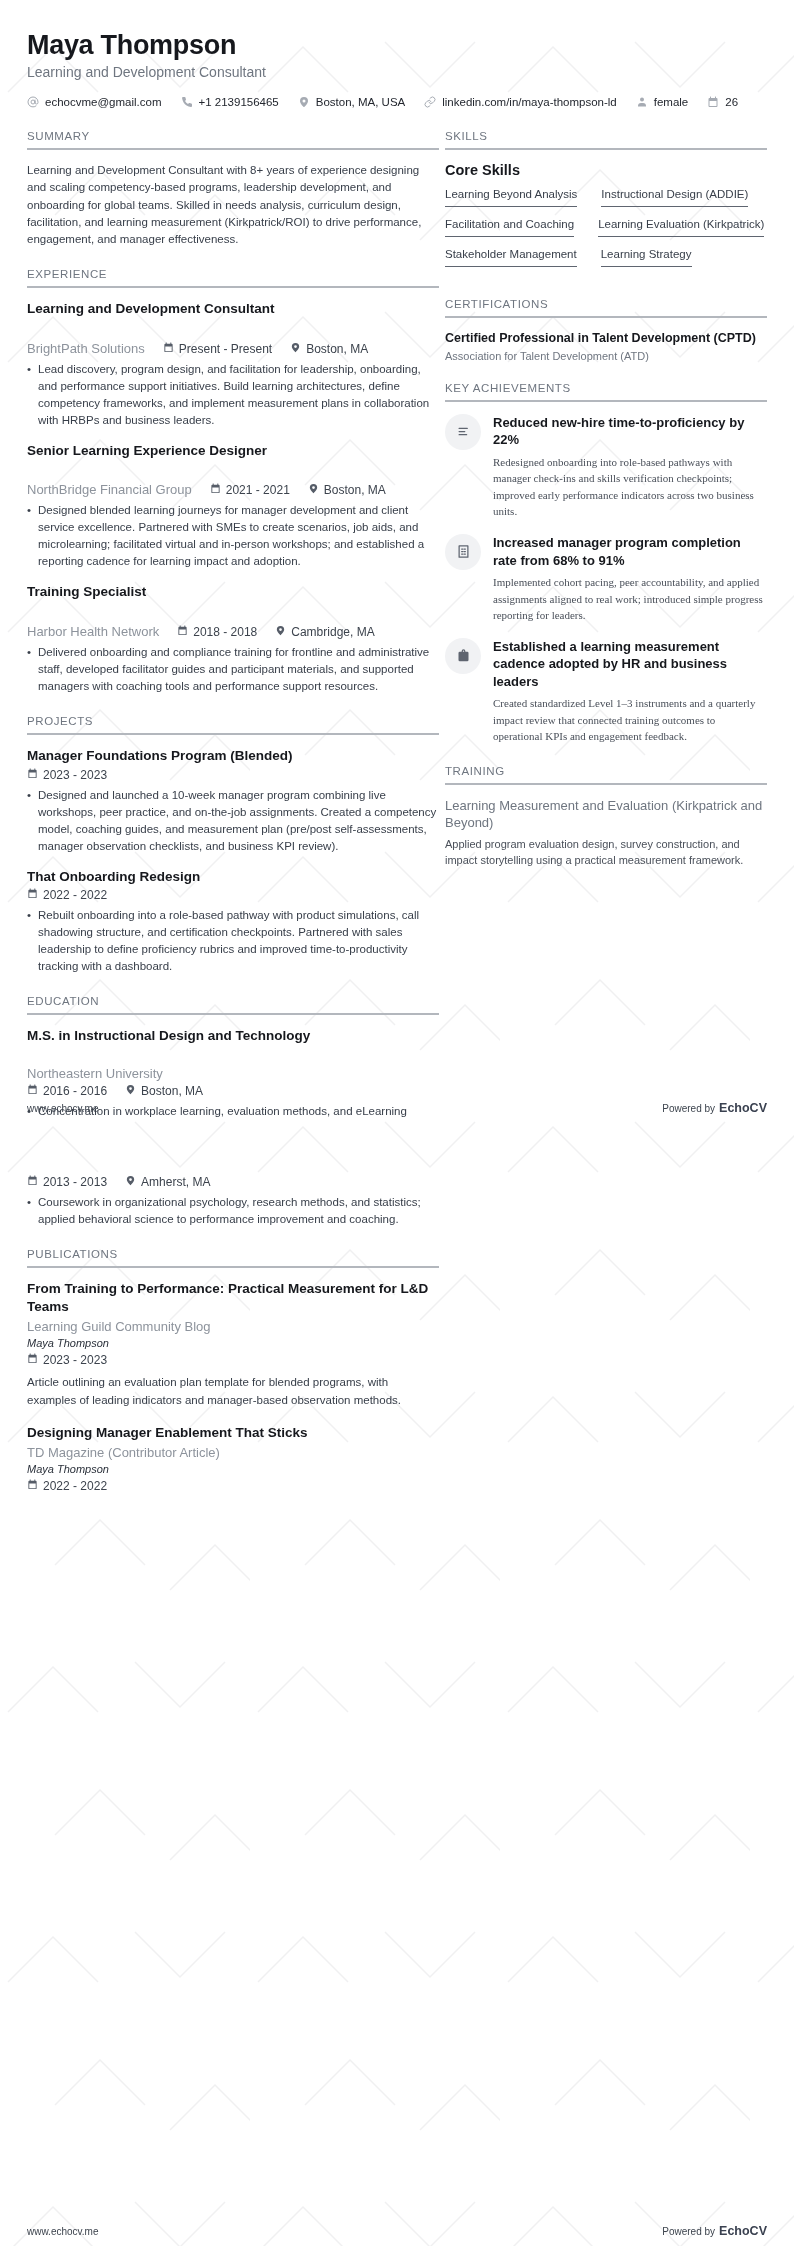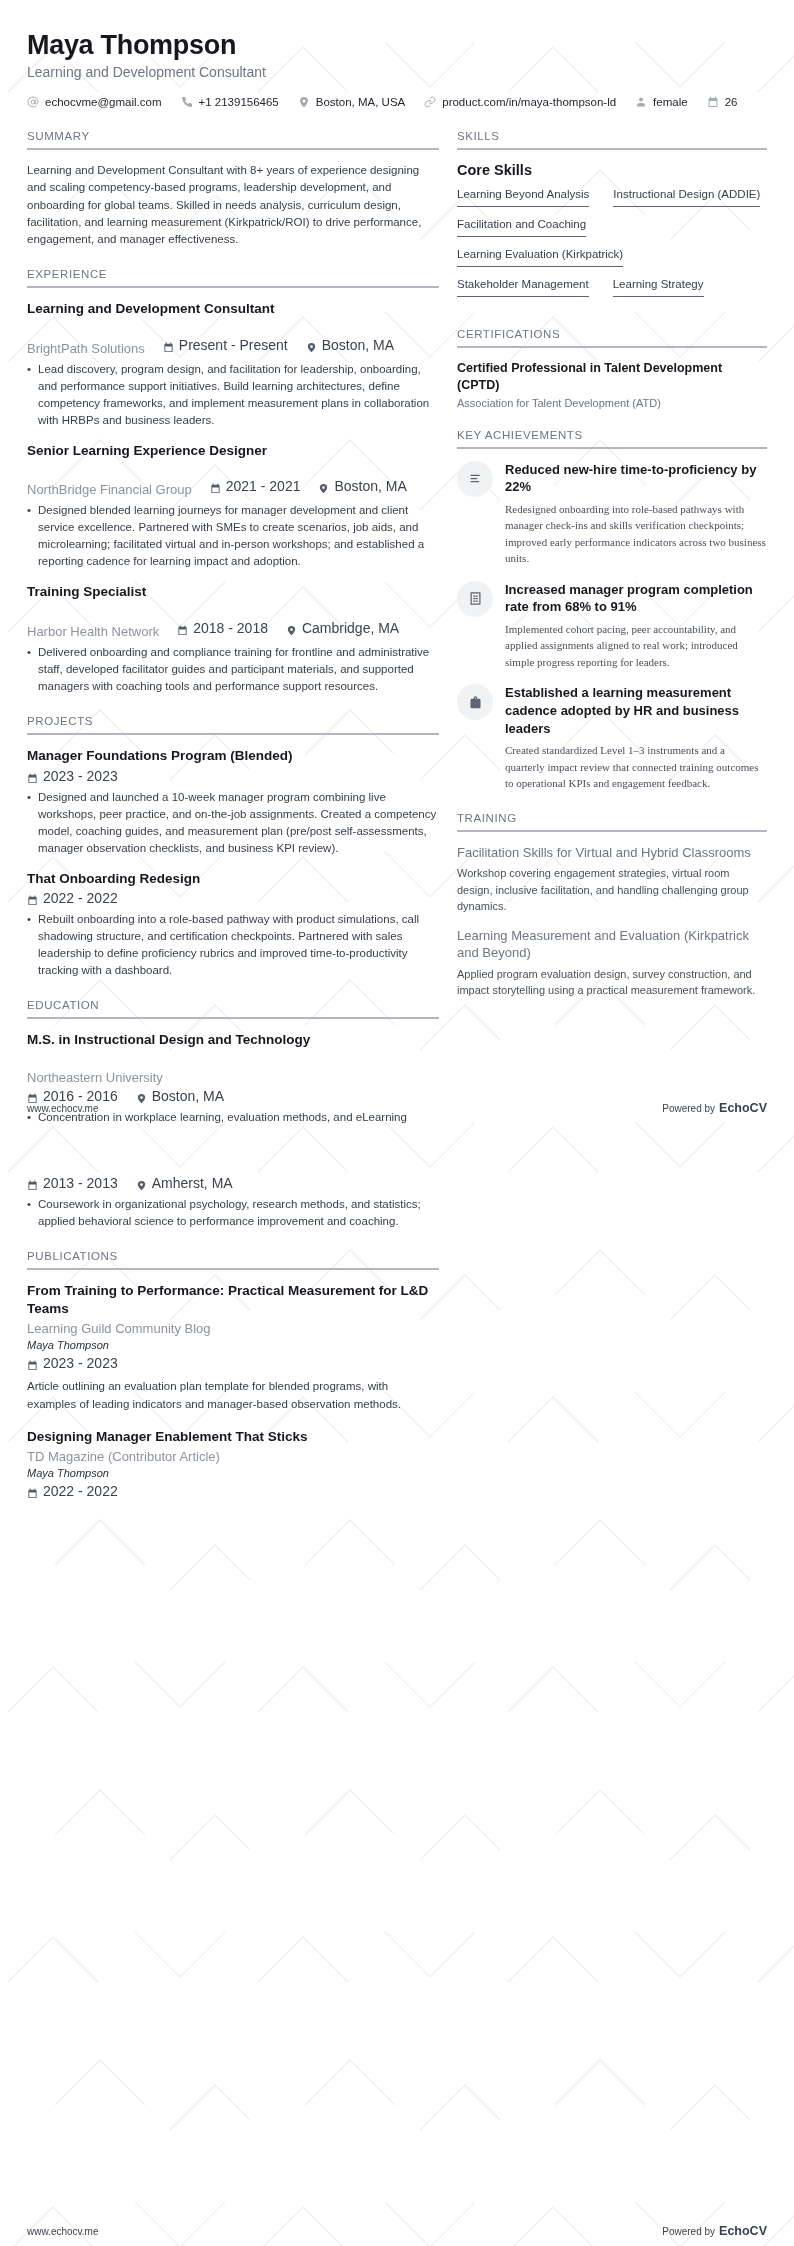--- a/index.html
+++ b/index.html
@@ -31,36 +31,36 @@
   .headline { font-size: 14px; color: #6f7680; margin-top: 3px; }
   .contact-row {
     display: flex; flex-wrap: wrap; align-items: center;
     column-gap: 19px; row-gap: 4px;
     margin-top: 16px; font-size: 11.5px; color: #23272f;
   }
   .contact-item { display: inline-flex; align-items: flex-start; gap: 6px; }
   .cicon { display: inline-flex; color: #a6abb3; }
   .cicon svg { width: 12px; height: 12px; }
   
-  .cols { display: flex; gap: 18px; margin-top: 22px; }
+  .cols { display: flex; gap: 6px; margin-top: 22px; }
   .col-left { width: 412px; flex: 0 0 412px; }
   .col-right { flex: 1 1 auto; min-width: 0; }
   
   .section { margin-bottom: 20px; }
   .section-heading {
     font-size: 11.5px; color: #6f7680; letter-spacing: 0.6px;
     padding-bottom: 6px; border-bottom: 2px solid #b3b7bd; margin-bottom: 12px;
   }
   .body-text { font-size: 11.5px; line-height: 1.5; color: #373e49; }
   
   .entry { margin-bottom: 13px; }
   .entry-title { font-size: 13.5px; font-weight: 700; color: #16181d; line-height: 1.3; }
   .entry-sub { font-size: 13px; color: #8d939c; margin-top: 21px; }
   .entry-meta-inline { display: flex; align-items: center; flex-wrap: wrap; column-gap: 18px; margin-top: 3px; }
-  .meta-group { display: inline-flex; align-items: flex-end; gap: 5px; font-size: 14px; color: #3c434d; }
+  .meta-group { display: inline-flex; align-items: flex-start; gap: 5px; font-size: 12px; color: #3c434d; }
   .micon { display: inline-flex; color: #565d68; }
   .micon svg { width: 11px; height: 11px; }
   .entry-sub-row { display: flex; align-items: baseline; flex-wrap: wrap; column-gap: 18px; margin-top: 2px; }
   .bullet { display: flex; gap: 7px; margin-top: 5px; font-size: 11.5px; line-height: 1.48; color: #373e49; }
   .bullet .dot { flex: 0 0 auto; }
   
   .skills-group-title { font-size: 14.5px; font-weight: 700; color: #16181d; margin-bottom: 10px; }
   .skills-wrap { display: flex; flex-wrap: wrap; column-gap: 24px; }
   .skill-item {
     font-size: 11.5px; color: #373e49;
@@ -155,21 +155,21 @@
             <span>Boston, MA, USA</span>
           </span>
 
           <span class="contact-item">
             <span class="cicon">
               <svg viewBox="0 0 24 24" fill="none" stroke="currentColor" stroke-width="2" stroke-linecap="round" stroke-linejoin="round">
                 <path d="M10 13a5 5 0 0 0 7.54.54l3-3a5 5 0 0 0-7.07-7.07l-1.72 1.71"></path>
                 <path d="M14 11a5 5 0 0 0-7.54-.54l-3 3a5 5 0 0 0 7.07 7.07l1.71-1.71"></path>
               </svg>
             </span>
-            <span>product.com/in/maya-thompson-ld</span>
+            <span>linkedin.com/in/maya-thompson-ld</span>
           </span>
 
           <span class="contact-item">
             <span class="cicon">
               <svg viewBox="0 0 24 24" fill="currentColor">
                 <circle cx="12" cy="7" r="4"></circle>
                 <path d="M4 21v-1a6 6 0 0 1 6-6h4a6 6 0 0 1 6 6v1z"></path>
               </svg>
             </span>
             <span>female</span>
@@ -445,24 +445,20 @@
                   <div class="ach-desc">Created standardized Level 1–3 instruments and a quarterly impact review that connected training outcomes to operational KPIs and engagement feedback.</div>
                 </div>
               </div>
             </div>
         </section>
 
         <section class="section">
           <div class="section-heading">TRAINING</div>
           <div>
 
-              <div class="training-item">
-                <div class="training-title">Facilitation Skills for Virtual and Hybrid Classrooms</div>
-                <div class="training-desc">Workshop covering engagement strategies, virtual room design, inclusive facilitation, and handling challenging group dynamics.</div>
-              </div>
 
               <div class="training-item">
                 <div class="training-title">Learning Measurement and Evaluation (Kirkpatrick and Beyond)</div>
                 <div class="training-desc">Applied program evaluation design, survey construction, and impact storytelling using a practical measurement framework.</div>
               </div>
             </div>
         </section>
 
       </div>
     </div>

